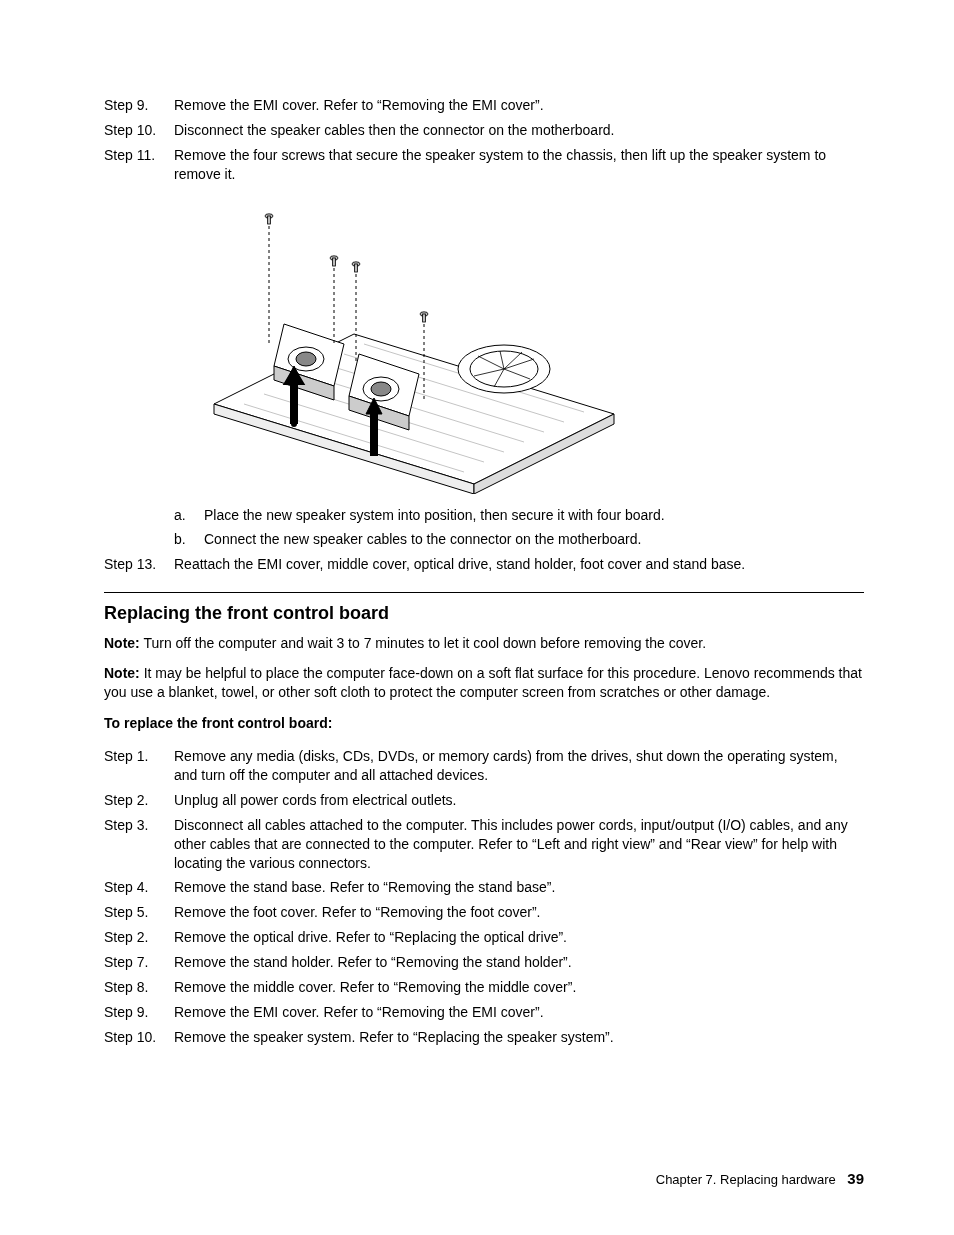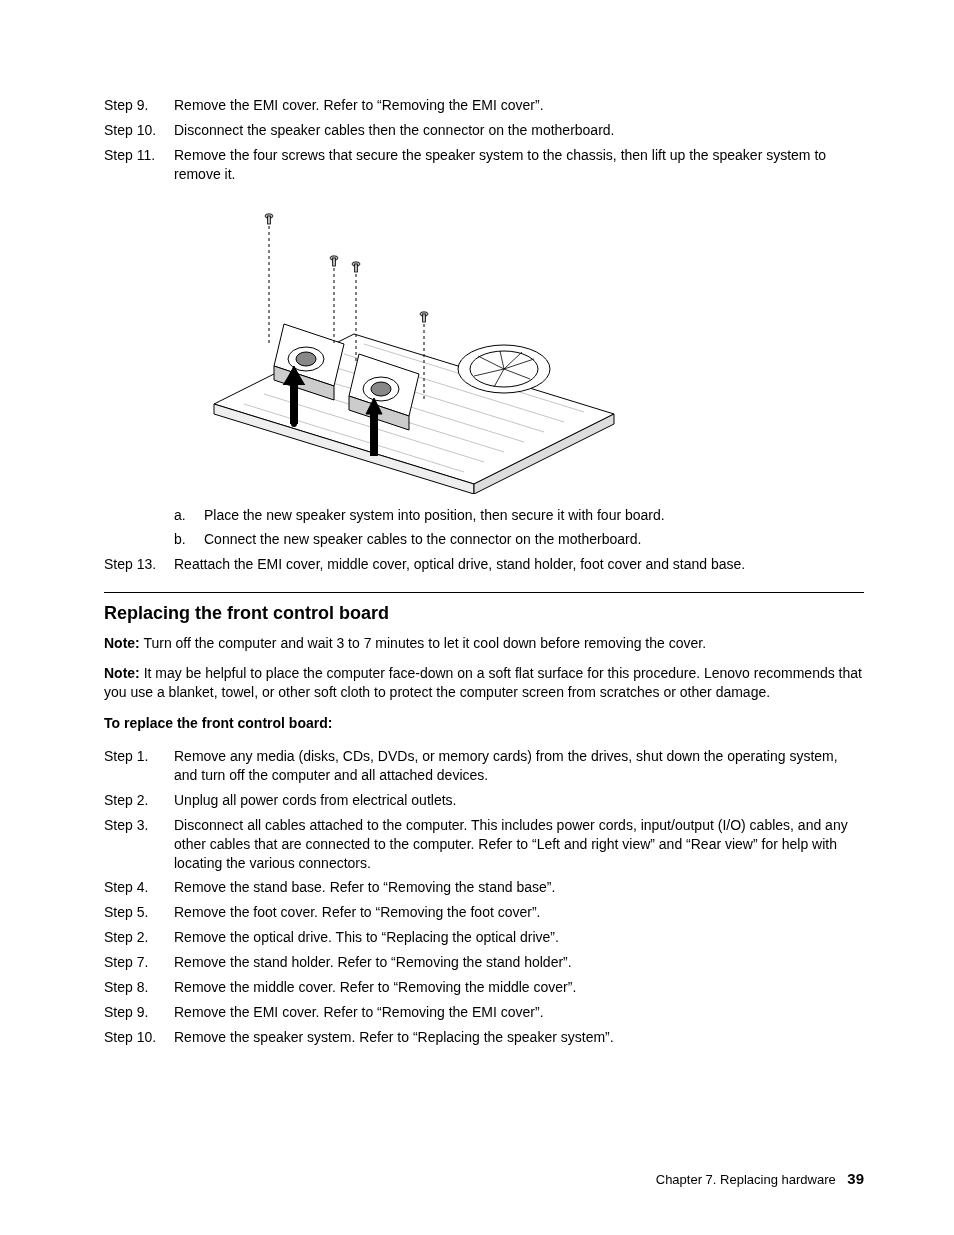--- a/index.html
+++ b/index.html
@@ -214,21 +214,21 @@
   <div class="step-row">
     <div class="step-label">Step 4.</div>
     <div class="step-body">Remove the stand base. Refer to “Removing the stand base”.</div>
   </div>
   <div class="step-row">
     <div class="step-label">Step 5.</div>
     <div class="step-body">Remove the foot cover. Refer to “Removing the foot cover”.</div>
   </div>
   <div class="step-row">
     <div class="step-label">Step 2.</div>
-    <div class="step-body">Remove the optical drive. This to “Replacing the optical drive”.</div>
+    <div class="step-body">Remove the optical drive. Refer to “Replacing the optical drive”.</div>
   </div>
   <div class="step-row">
     <div class="step-label">Step 7.</div>
     <div class="step-body">Remove the stand holder. Refer to “Removing the stand holder”.</div>
   </div>
   <div class="step-row">
     <div class="step-label">Step 8.</div>
     <div class="step-body">Remove the middle cover. Refer to “Removing the middle cover”.</div>
   </div>
   <div class="step-row">

